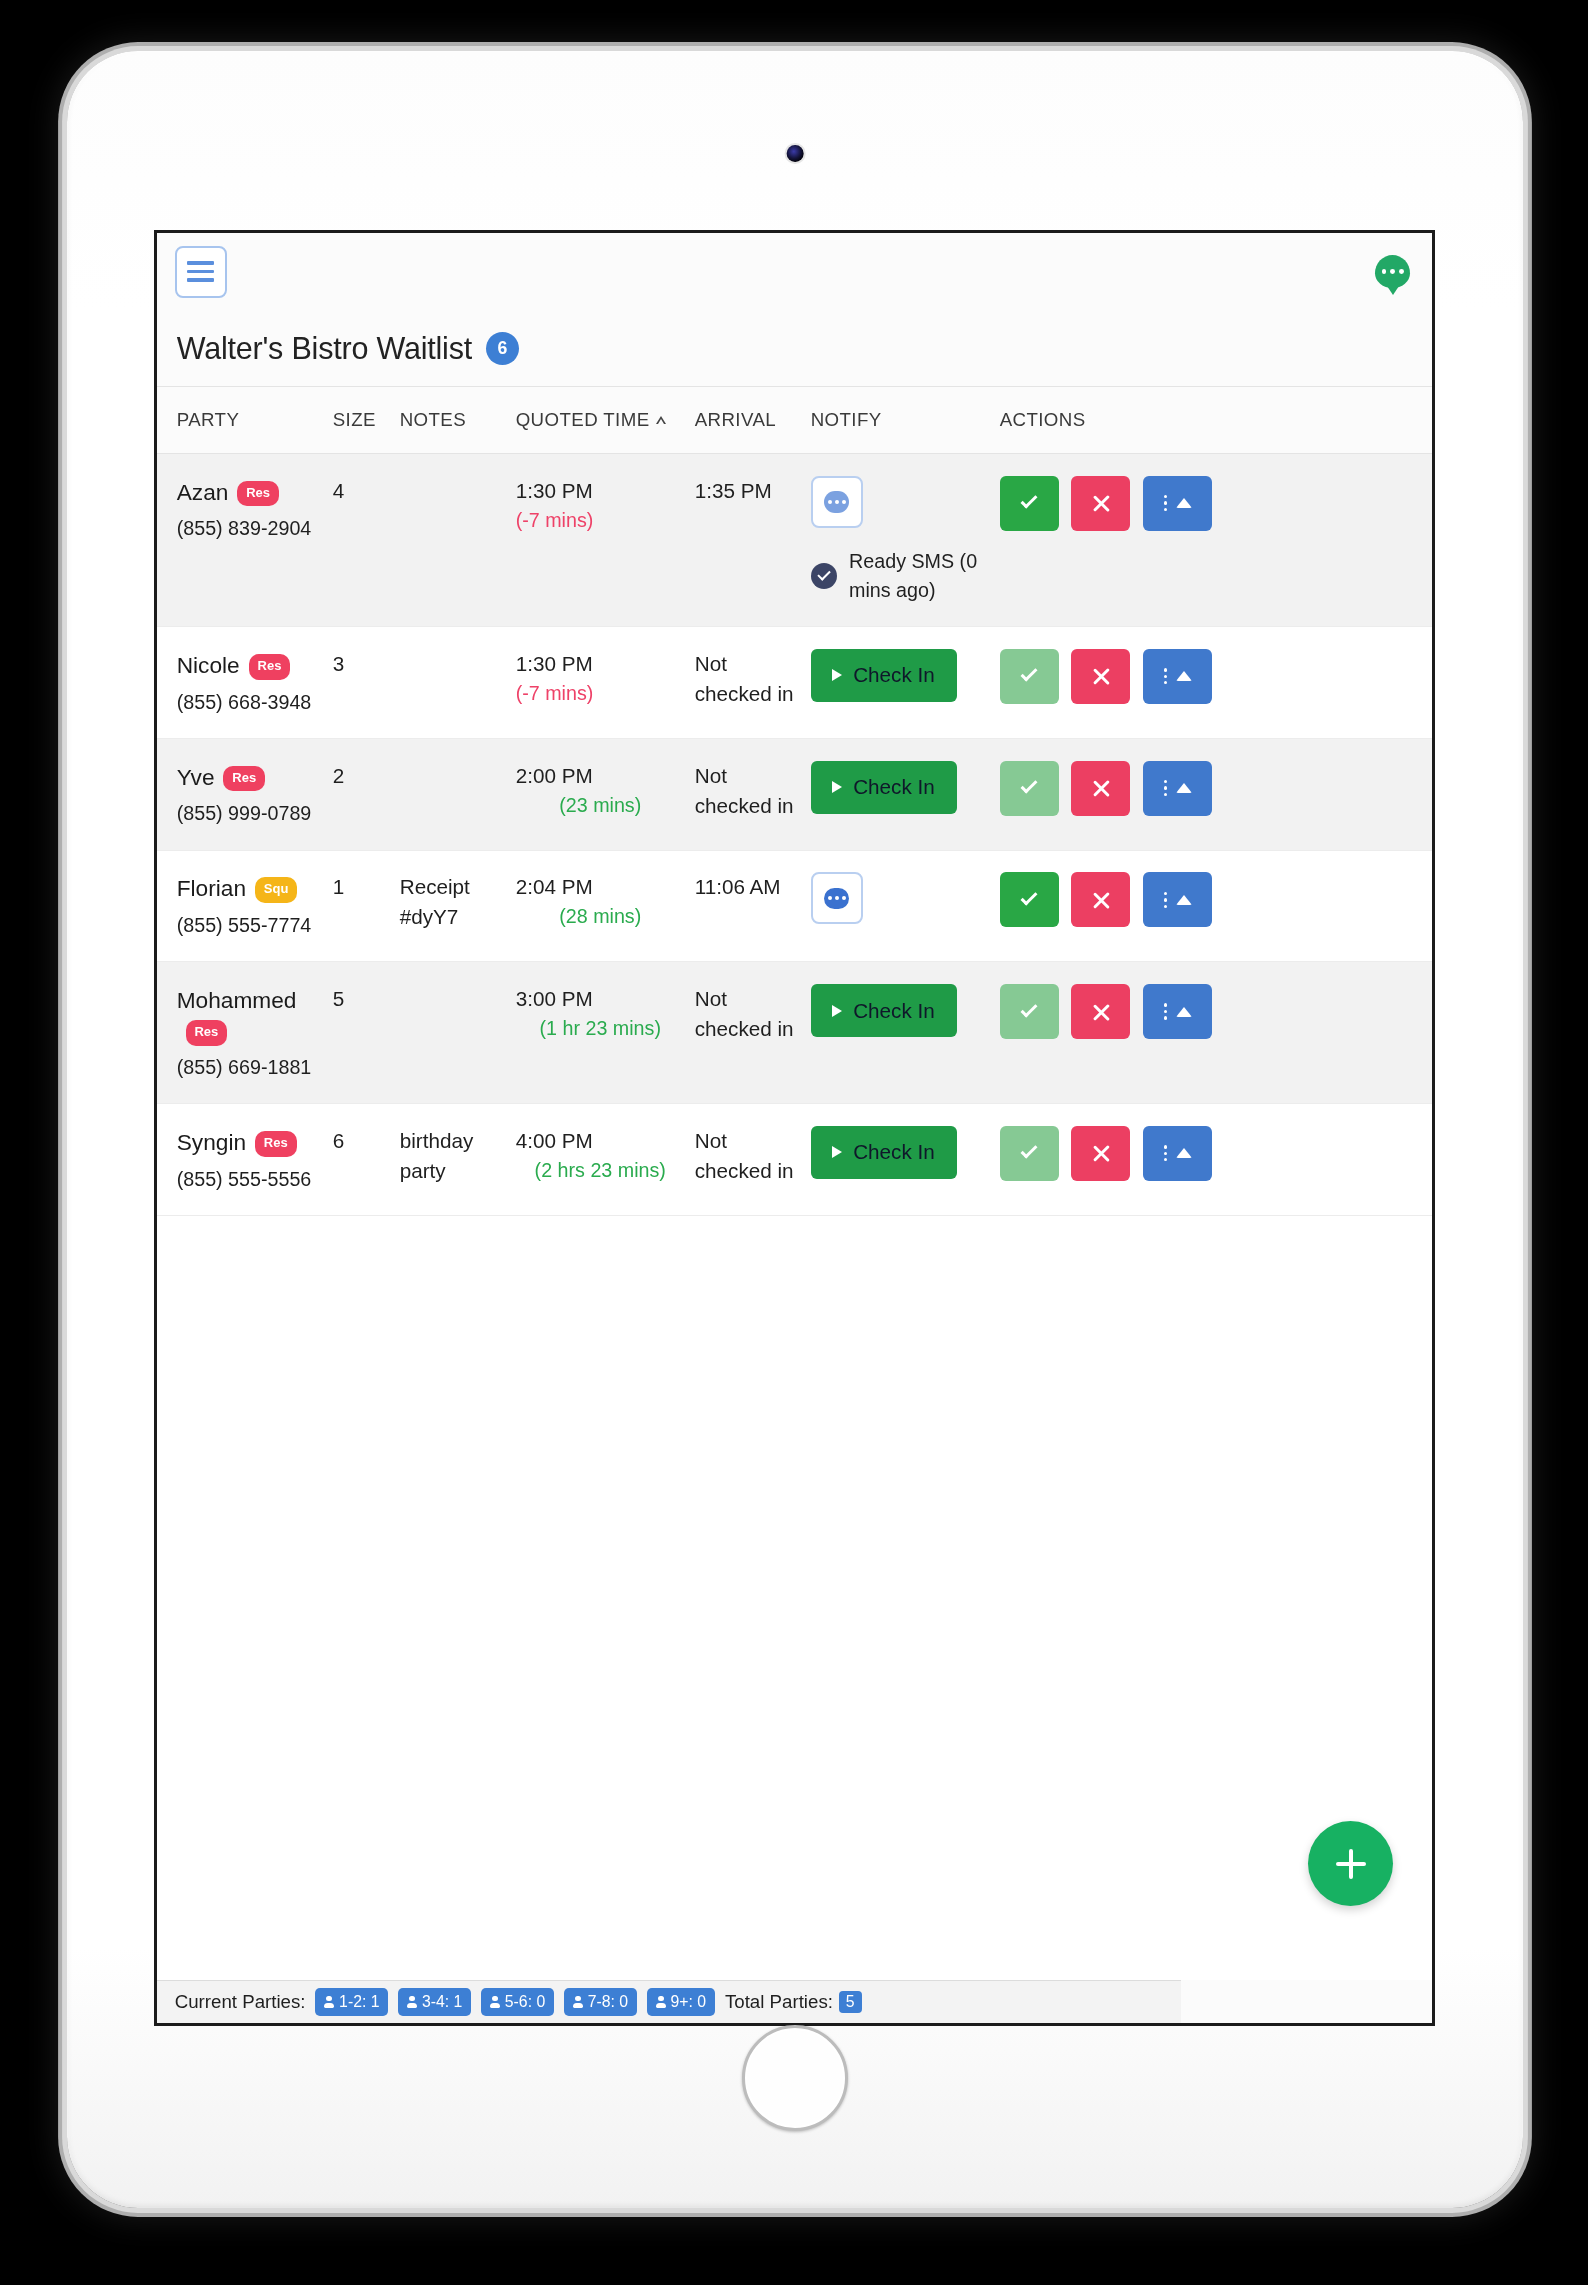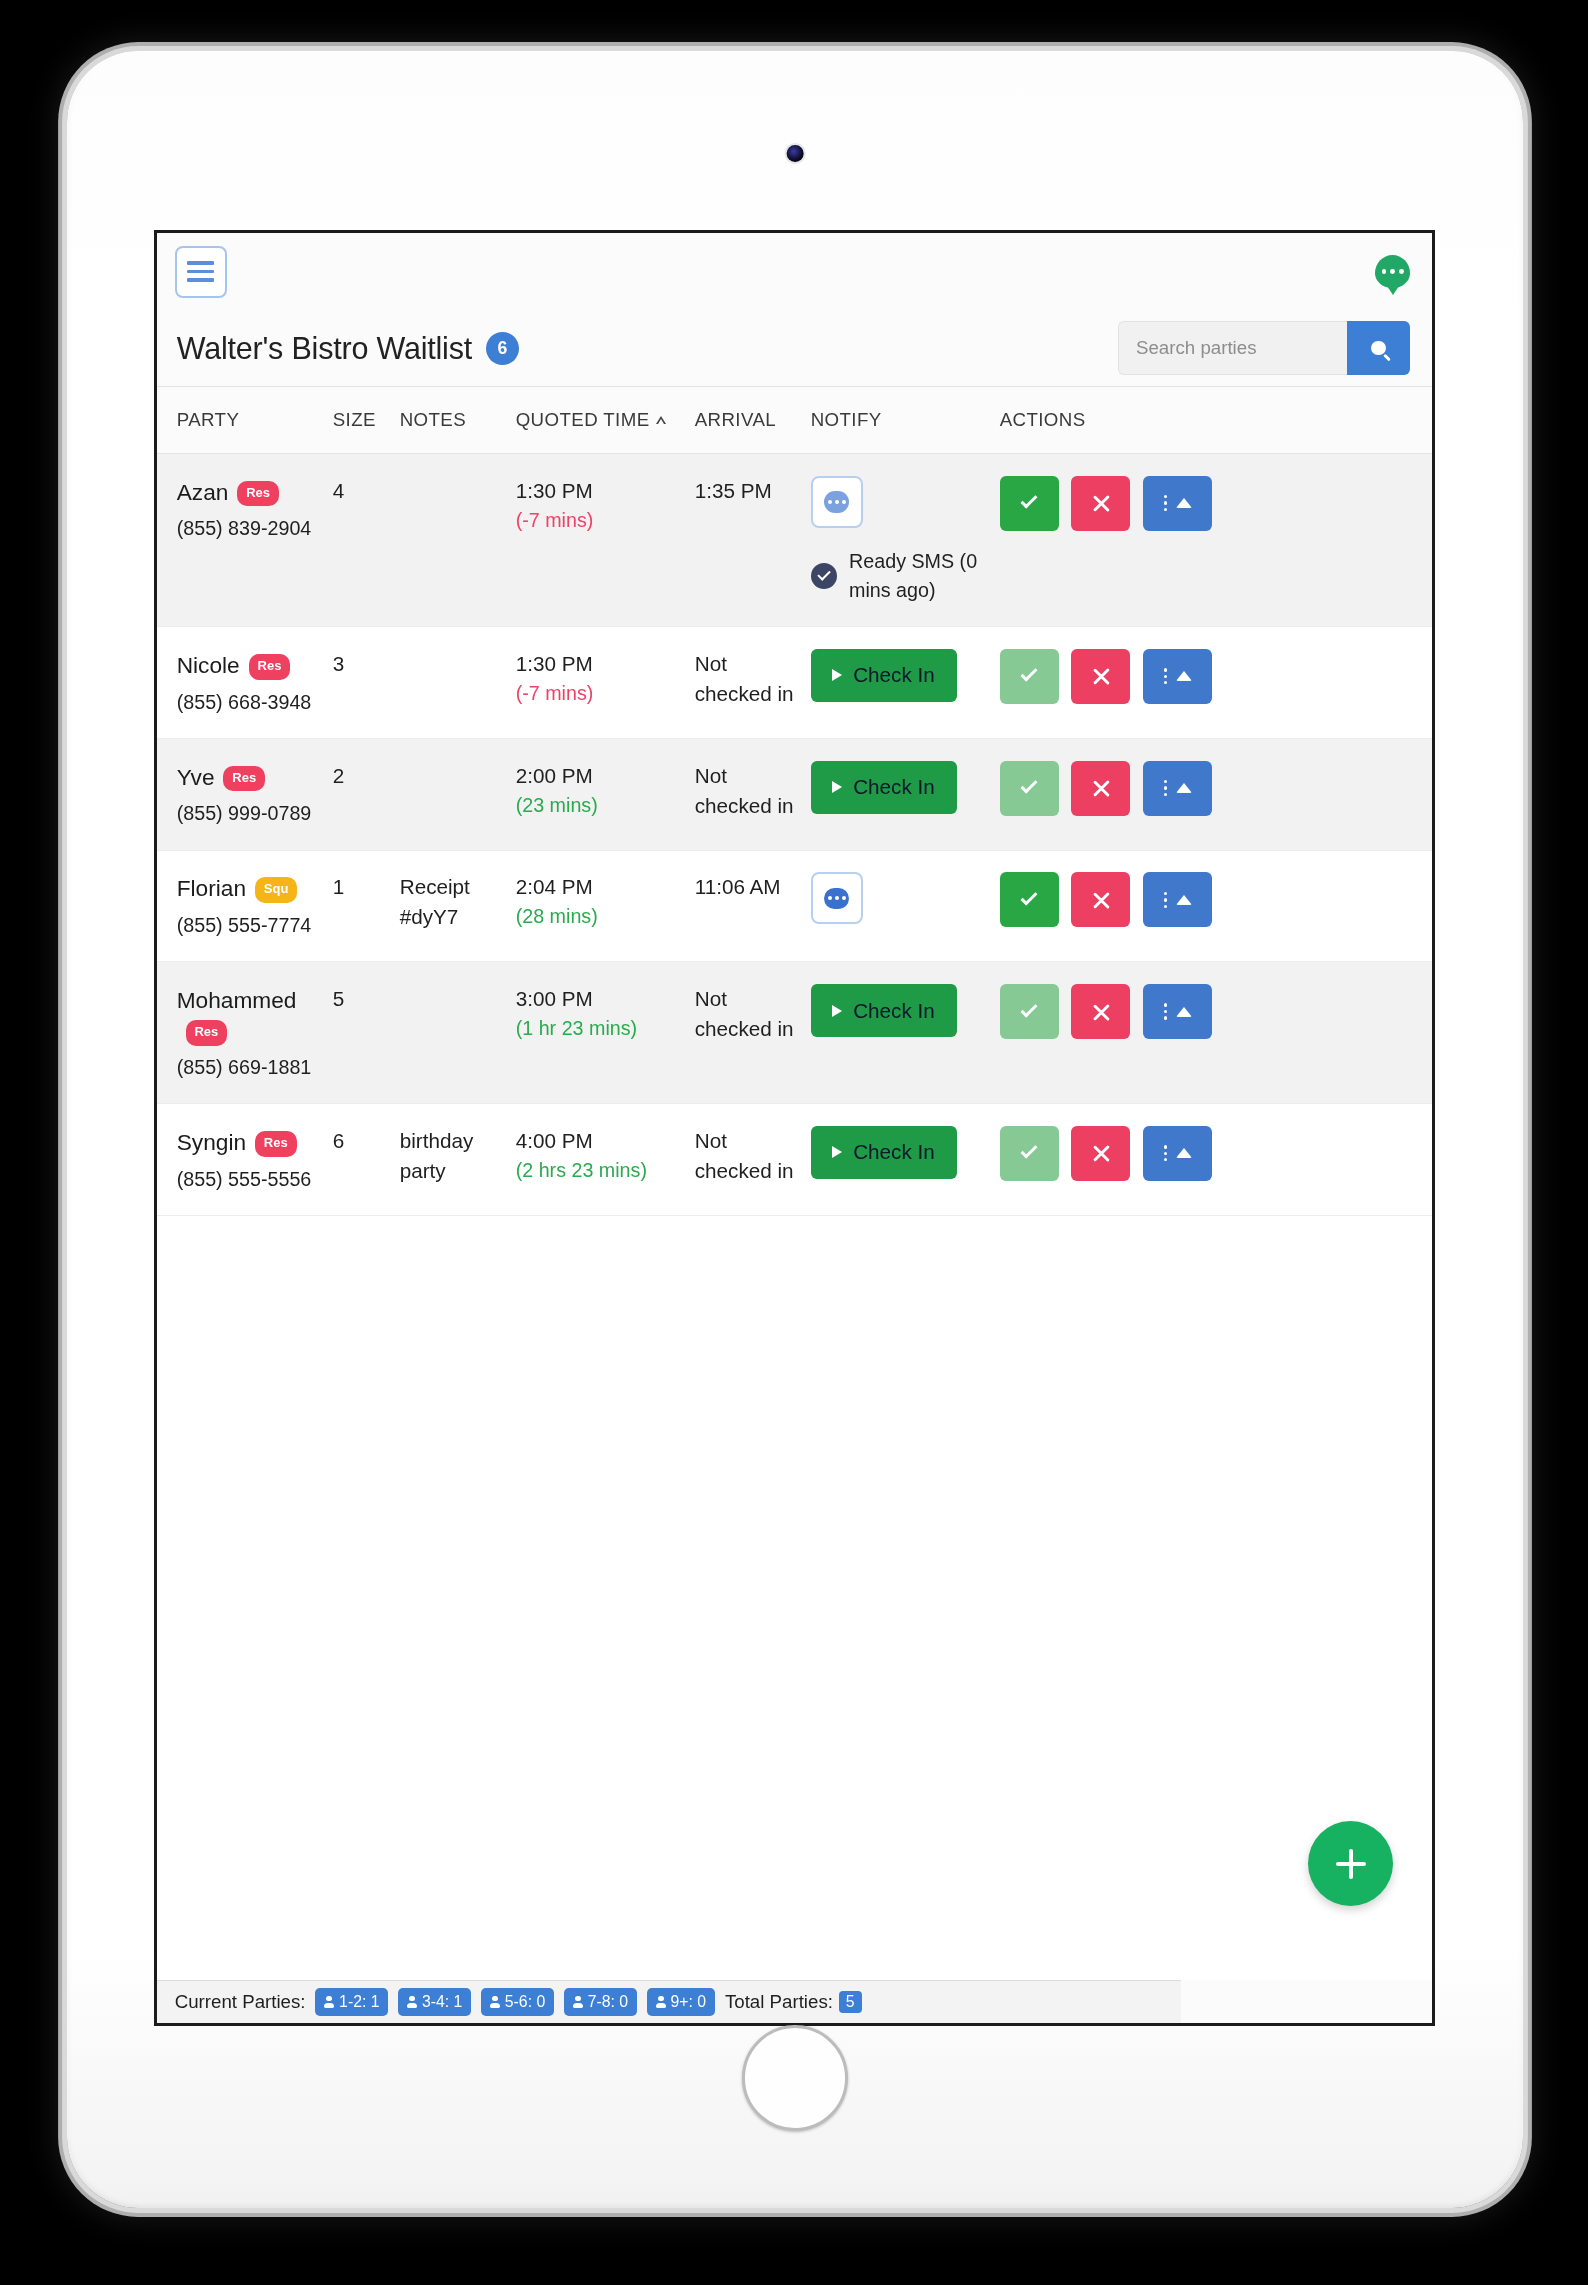--- a/index.html
+++ b/index.html
@@ -135,21 +135,21 @@
   .party-name { font-size: 22.7px; color:#1b1b1b; display:inline; }
   .badge {
     display:inline-block; vertical-align: 3px; margin-left: 8.9px;
     color:#fff; font-size: 13px; font-weight:600; border-radius: 9.9px; padding: 3px 8.9px 3.9px;
   }
   .badge.res { background:#ef4060; }
   .badge.squ { background:#f5b518; }
   .phone { font-size: 19.7px; color:#1f1f1f; margin-top: 5.9px; }
   .qt-sub { margin-top: 0; font-size: 19.7px; }
   .qt-sub.late { color:#ee4268; }
-  .qt-sub.ok { color:#2aab4e; }
+  .qt-sub.ok { color:#2aab4e;text-align:center; }
 
   
   .notify-icon-btn {
     width: 52px; height: 52px; border:2px solid #b9cff0; border-radius:7.9px; background:#fff;
     display:flex;align-items:center;justify-content:center; cursor:pointer;
   }
   .bubble { position:relative; width:25.6px;height:21.7px;border-radius:11.8px; display:flex;align-items:center;justify-content:center;gap:3px;}
   .bubble.light{ background:#7ba1e0; } .bubble.solid{ background:#3a71cf; }
   .bubble::after{ content:""; position:absolute; bottom:-3.9px; left:4.9px;
     border-left:4.9px solid transparent;border-right:4.9px solid transparent;border-top:6.9px solid inherit; }
@@ -237,26 +237,20 @@
           <i></i>
           <i></i>
           <i></i>
         </div>
       </div>
 
       <div class="titlerow">
         <div class="title-wrap">
           <div class="page-title">Walter's Bistro Waitlist</div>
           <div class="count-badge">6</div>
-        </div>
-        <div class="search-wrap">
-          <input class="search-input" type="text" placeholder="Search parties" style="">
-          <button class="search-btn">
-            <span class="mag"></span>
-          </button>
         </div>
       </div>
 
       <div class="table">
         <div class="thead">
           <div class="th">PARTY</div>
           <div class="th">SIZE</div>
           <div class="th">NOTES</div>
           <div class="th">
             <span>QUOTED TIME</span><span class="sort-caret hollow"></span>

